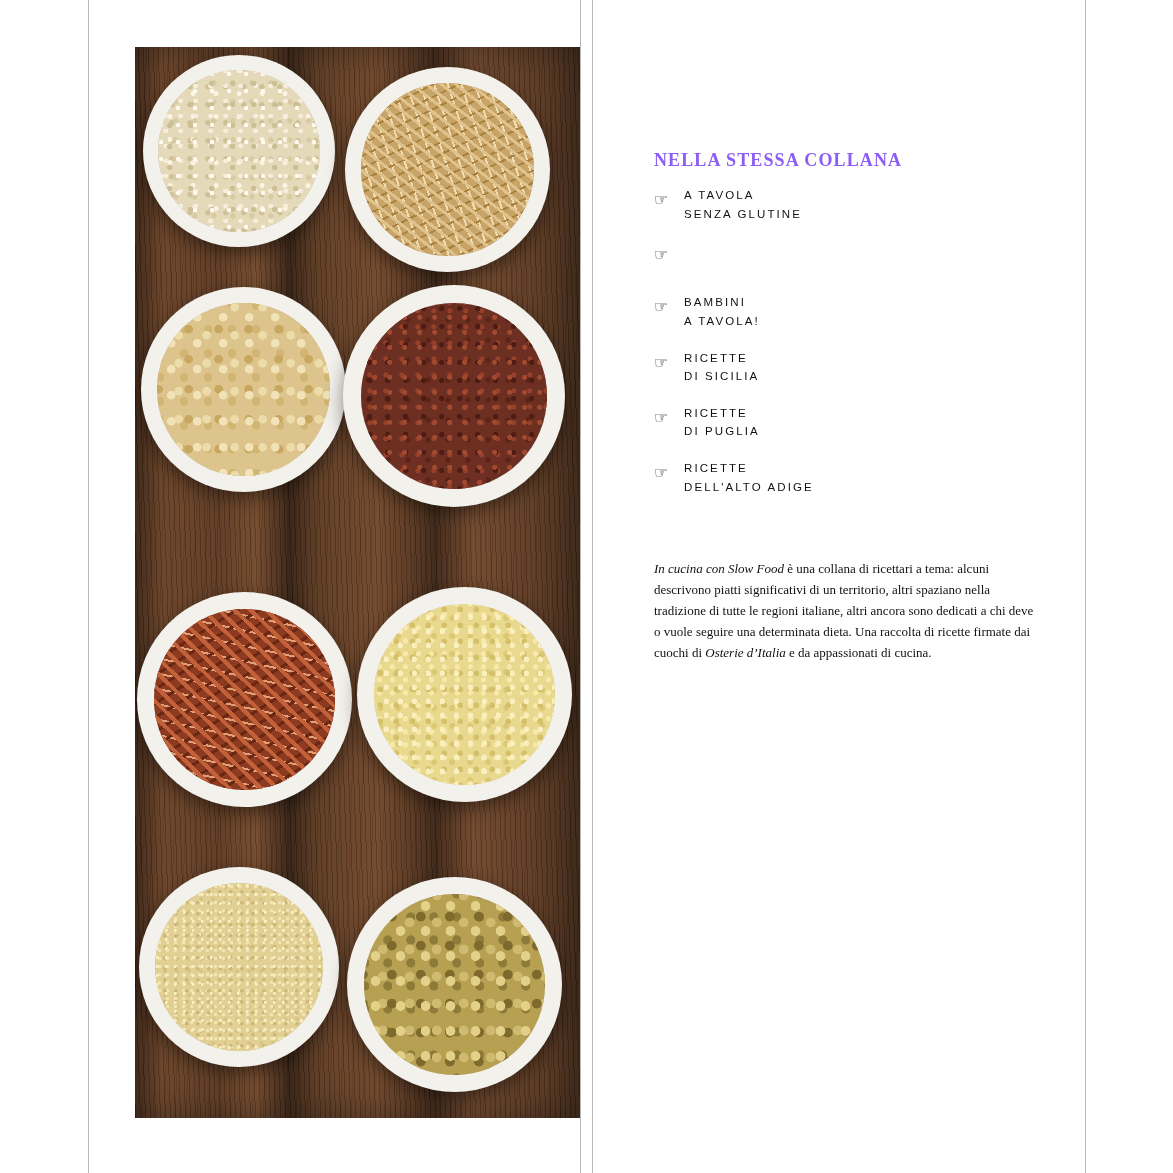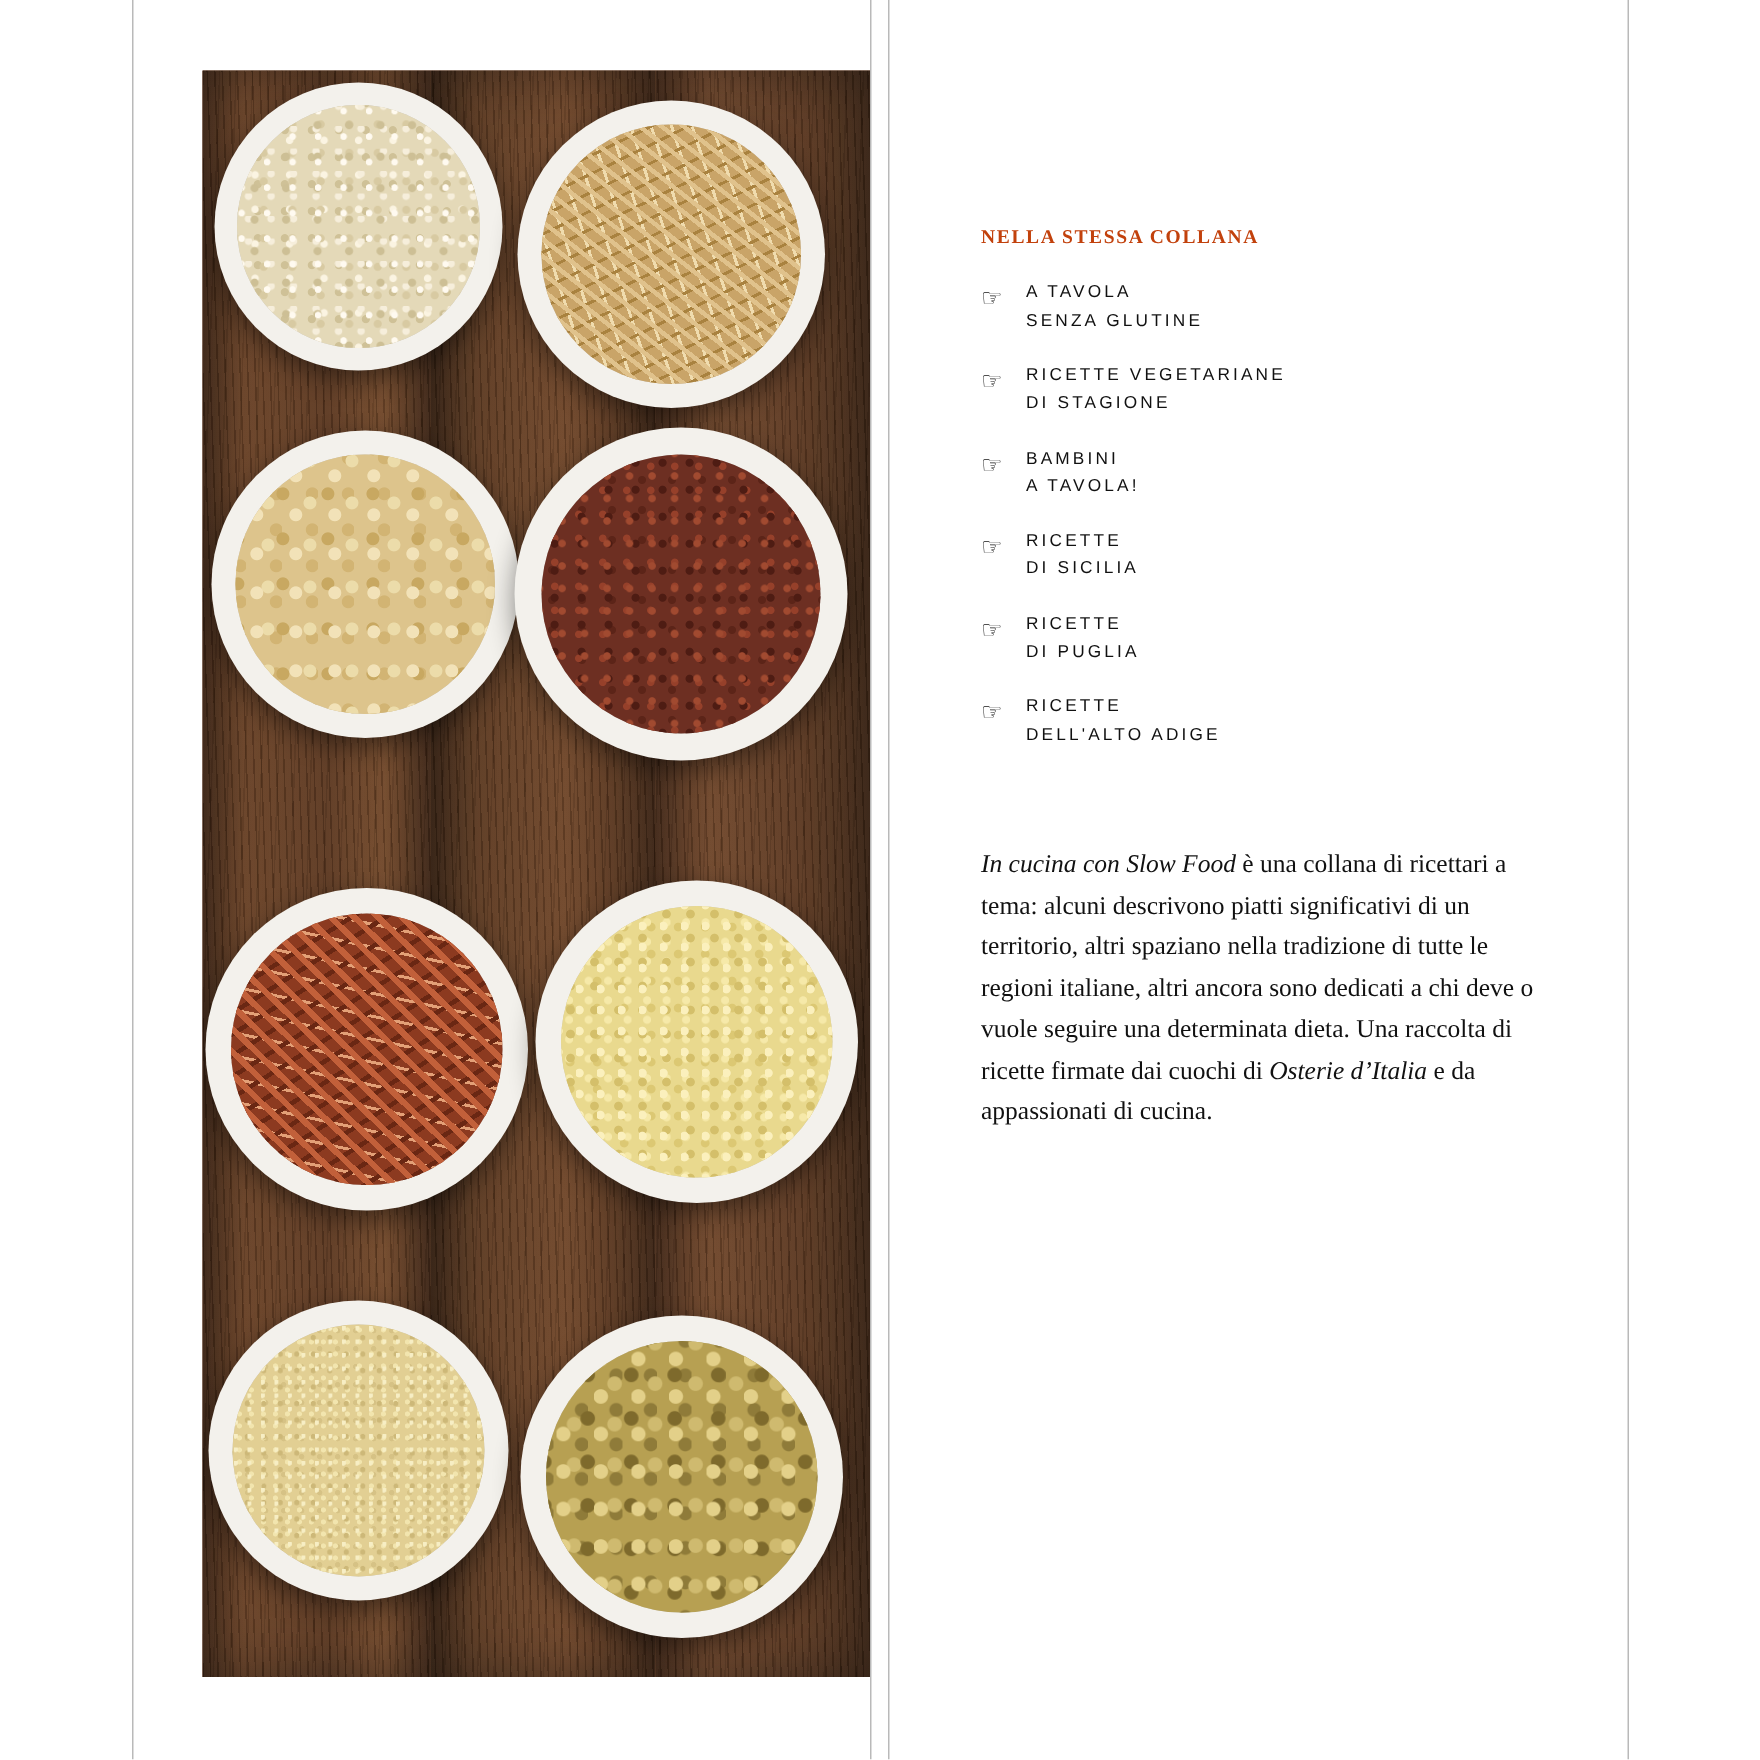--- a/index.html
+++ b/index.html
@@ -191,24 +191,24 @@
     left: 654px;
     top: 0;
     width: 386px;
     height: 1173px;
   }
   .series-heading {
     position: absolute;
     top: 150px;
     left: 0;
     font-family: "Liberation Serif", serif;
-    font-size: 13px;
+    font-size: 18px;
     font-weight: 700;
     letter-spacing: 1.1px;
-    color: #c2410c;
+    color: #8b5cf6;
   }
   .series-list {
     position: absolute;
     top: 186px;
     left: 0;
     width: 100%;
     margin: 0;
     padding: 0;
     list-style: none;
   }
@@ -235,21 +235,21 @@
     color: #111;
     white-space: pre-line;
   }
 
   .blurb {
     position: absolute;
     top: 545px;
     left: 0;
     width: 380px;
     font-family: "Liberation Serif", serif;
-    font-size: 17px;
+    font-size: 13px;
     line-height: 1.62;
     color: #111;
     text-align: left;
   }
   .blurb i { font-style: italic; }
 </style>
 </head>
 <body>
 
 <div class="page">
@@ -317,22 +317,20 @@
     <div class="series-heading">NELLA STESSA COLLANA</div>
 
     <ul class="series-list">
       <li class="series-item">
         <span class="hand-icon">☞</span>
         <span class="series-label">A TAVOLA
 SENZA GLUTINE</span>
       </li>
       <li class="series-item">
         <span class="hand-icon">☞</span>
-        <span class="series-label">RICETTE VEGETARIANE
-DI STAGIONE</span>
       </li>
       <li class="series-item">
         <span class="hand-icon">☞</span>
         <span class="series-label">BAMBINI
 A TAVOLA!</span>
       </li>
       <li class="series-item">
         <span class="hand-icon">☞</span>
         <span class="series-label">RICETTE
 DI SICILIA</span>

